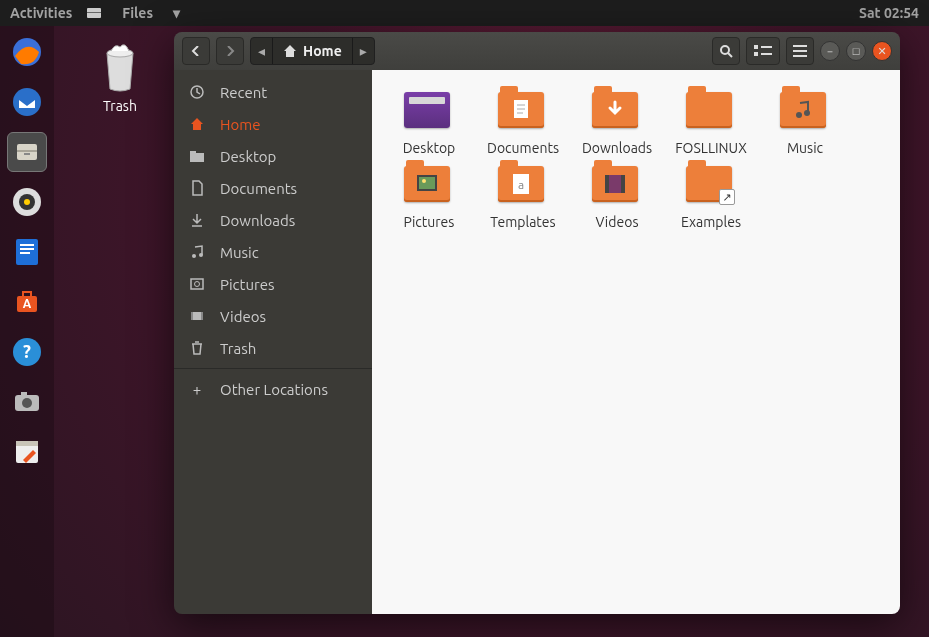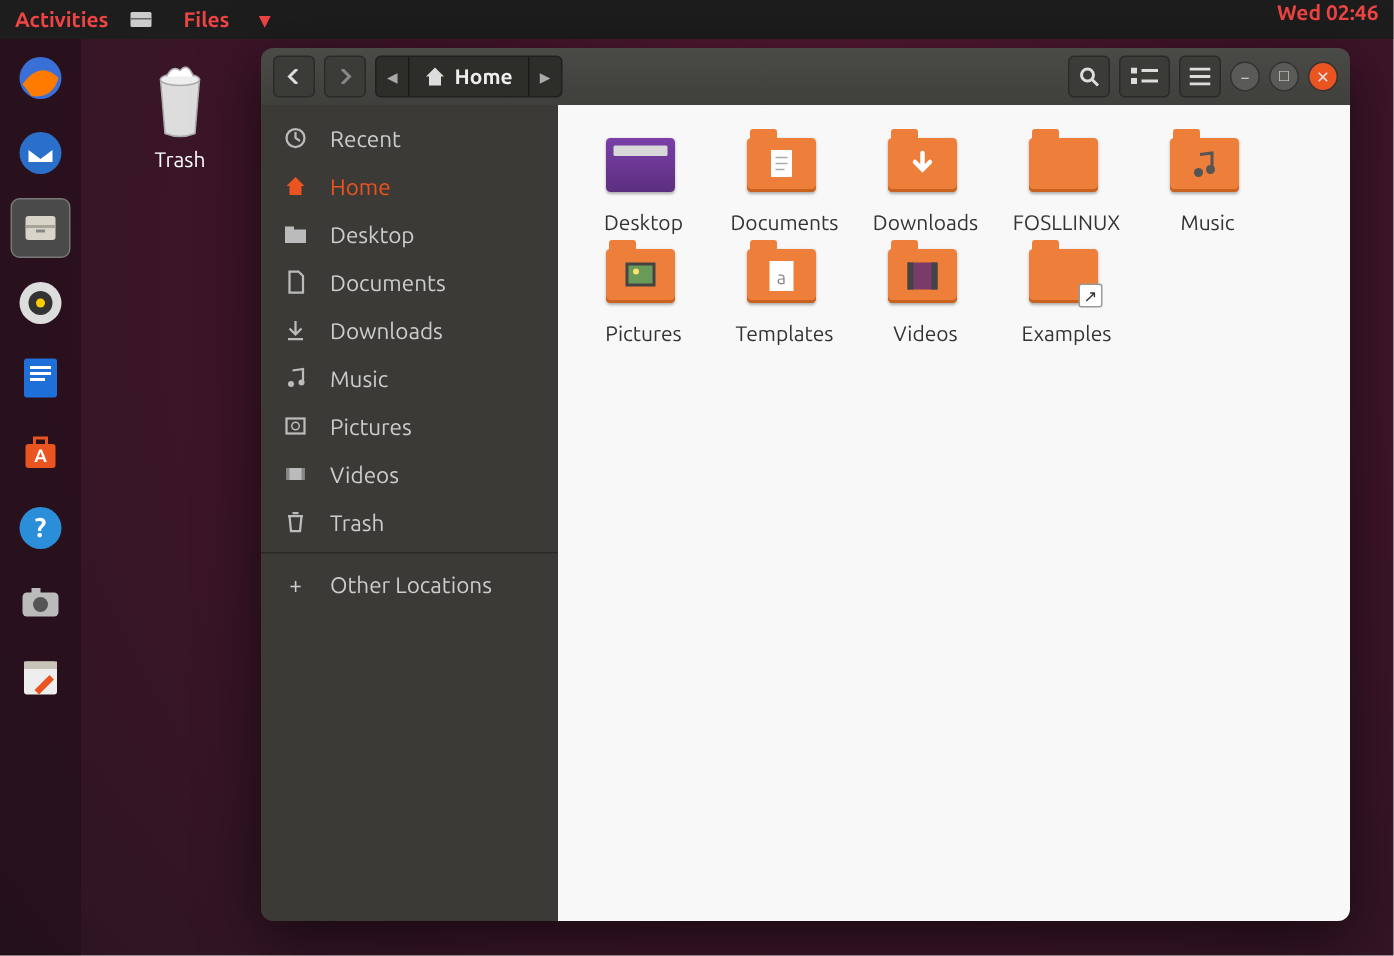--- a/index.html
+++ b/index.html
@@ -3,22 +3,22 @@
 <meta charset="utf-8">
 <style>
 * { box-sizing: border-box; margin: 0; padding: 0; }
 body {
   width: 929px; height: 637px;
   font-family: "Ubuntu", "Segoe UI", sans-serif;
   background: radial-gradient(circle at 60% 30%, #6a1e3a 0%, #43152b 40%, #2c1522 100%);
   overflow: hidden; position: relative; font-size: 13px;
 }
 .topbar {
-  height: 26px; background: #1d1d1d; color: #ef4444;
-  display: flex; padding: 0 10px; font-size: 14px; font-weight: 700;
+  height: 26px; background: #1d1d1d; color: #a3a3a3;
+  display: flex; align-items: center; padding: 0 10px; font-size: 14px; font-weight: 700;
 }
 .topbar .left { display: flex; gap: 14px; align-items: center; }
 .topbar .right { margin-left: auto; }
 .files-menu { display: flex; align-items: center; gap: 20px; }
 .dock {
   position: absolute; left: 0; top: 26px; bottom: 0; width: 54px;
   background: rgba(20,10,15,.35); display: flex; flex-direction: column;
   align-items: center; padding-top: 6px; gap: 10px;
 }
 .dock-icon { width: 40px; height: 40px; border-radius: 6px; display:flex; align-items:center; justify-content:center; }
@@ -79,21 +79,21 @@
     <span>Activities</span>
     <span class="files-menu">
       <svg width="16" height="16">
           <rect x="1" y="3" width="14" height="10" rx="1" fill="#ccc"></rect>
           <rect x="1" y="7" width="14" height="1" fill="#666"></rect>
         </svg>
       <span>Files</span>
       <span>▾</span>
     </span>
   </div>
-  <div class="right">Wed 02:46</div>
+  <div class="right">Sat 02:54</div>
 </div>
 
 <div class="dock">
   <div class="dock-icon">
       <svg width="32" height="32">
         <circle cx="16" cy="16" r="14" fill="#3a6fd8"></circle>
         <path d="M4 20 Q16 4 28 16 Q24 30 10 28 Z" fill="#ff7b00"></path>
       </svg>
     </div>
   <div class="dock-icon">

